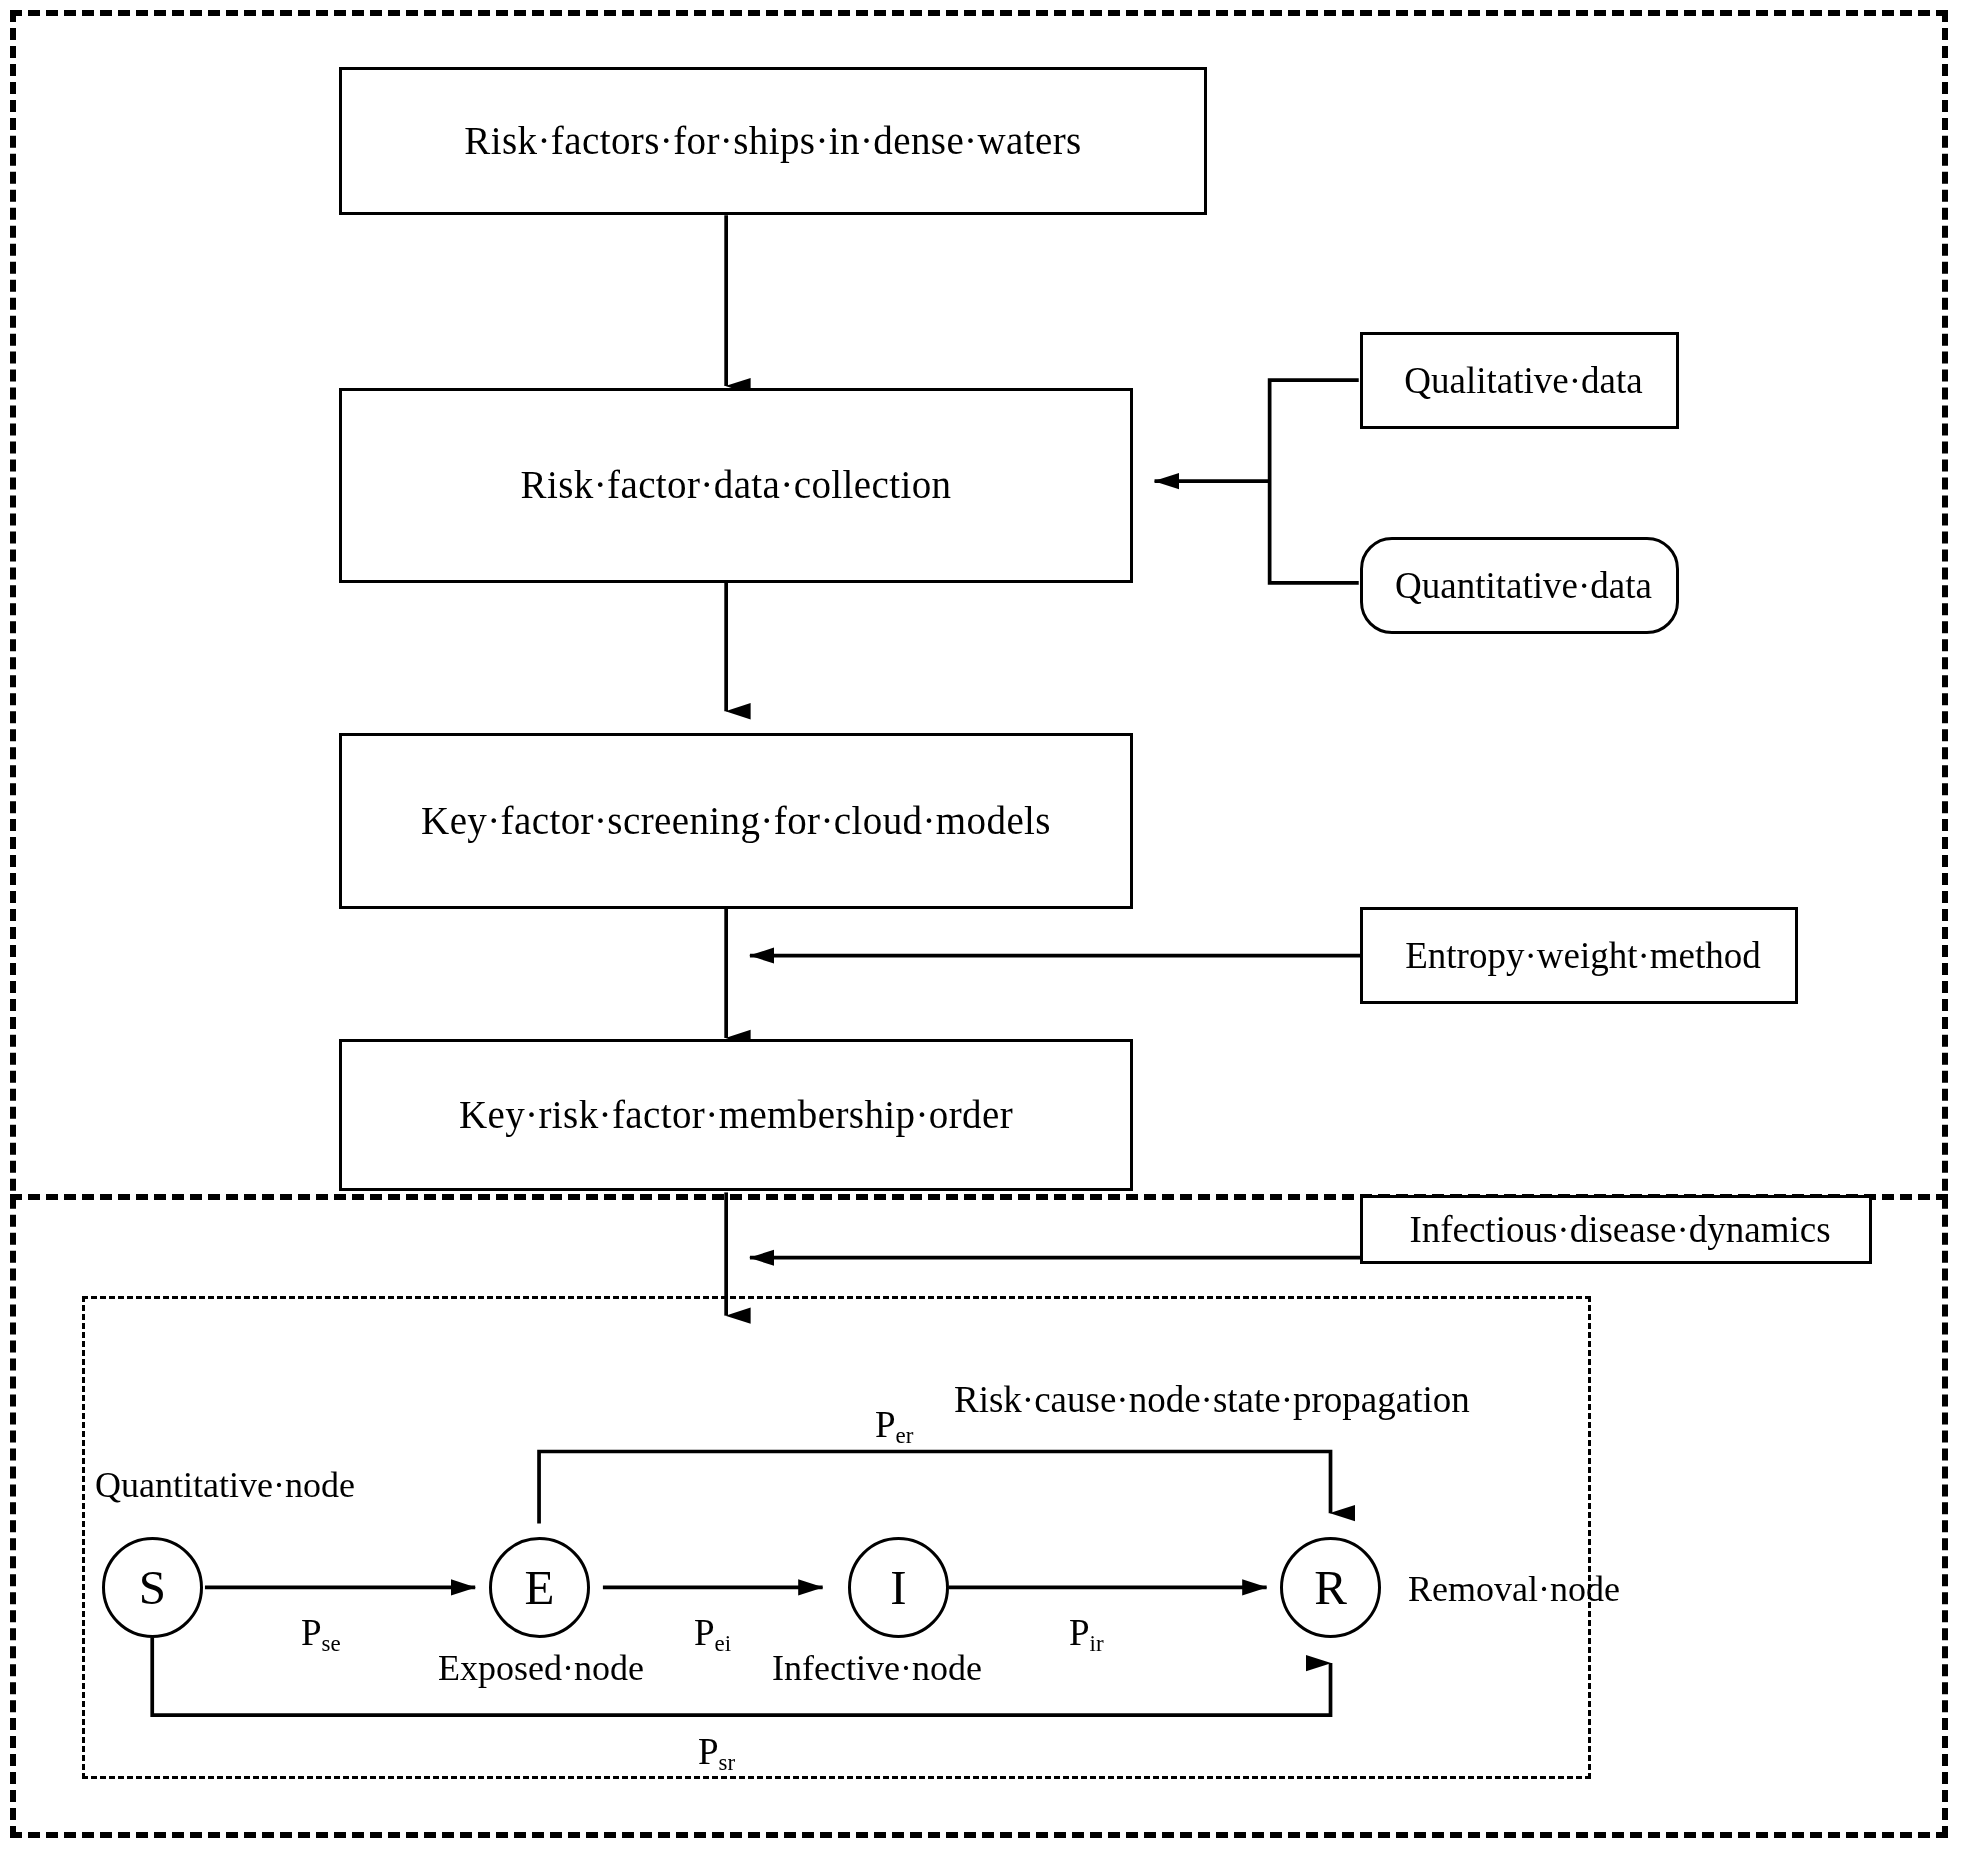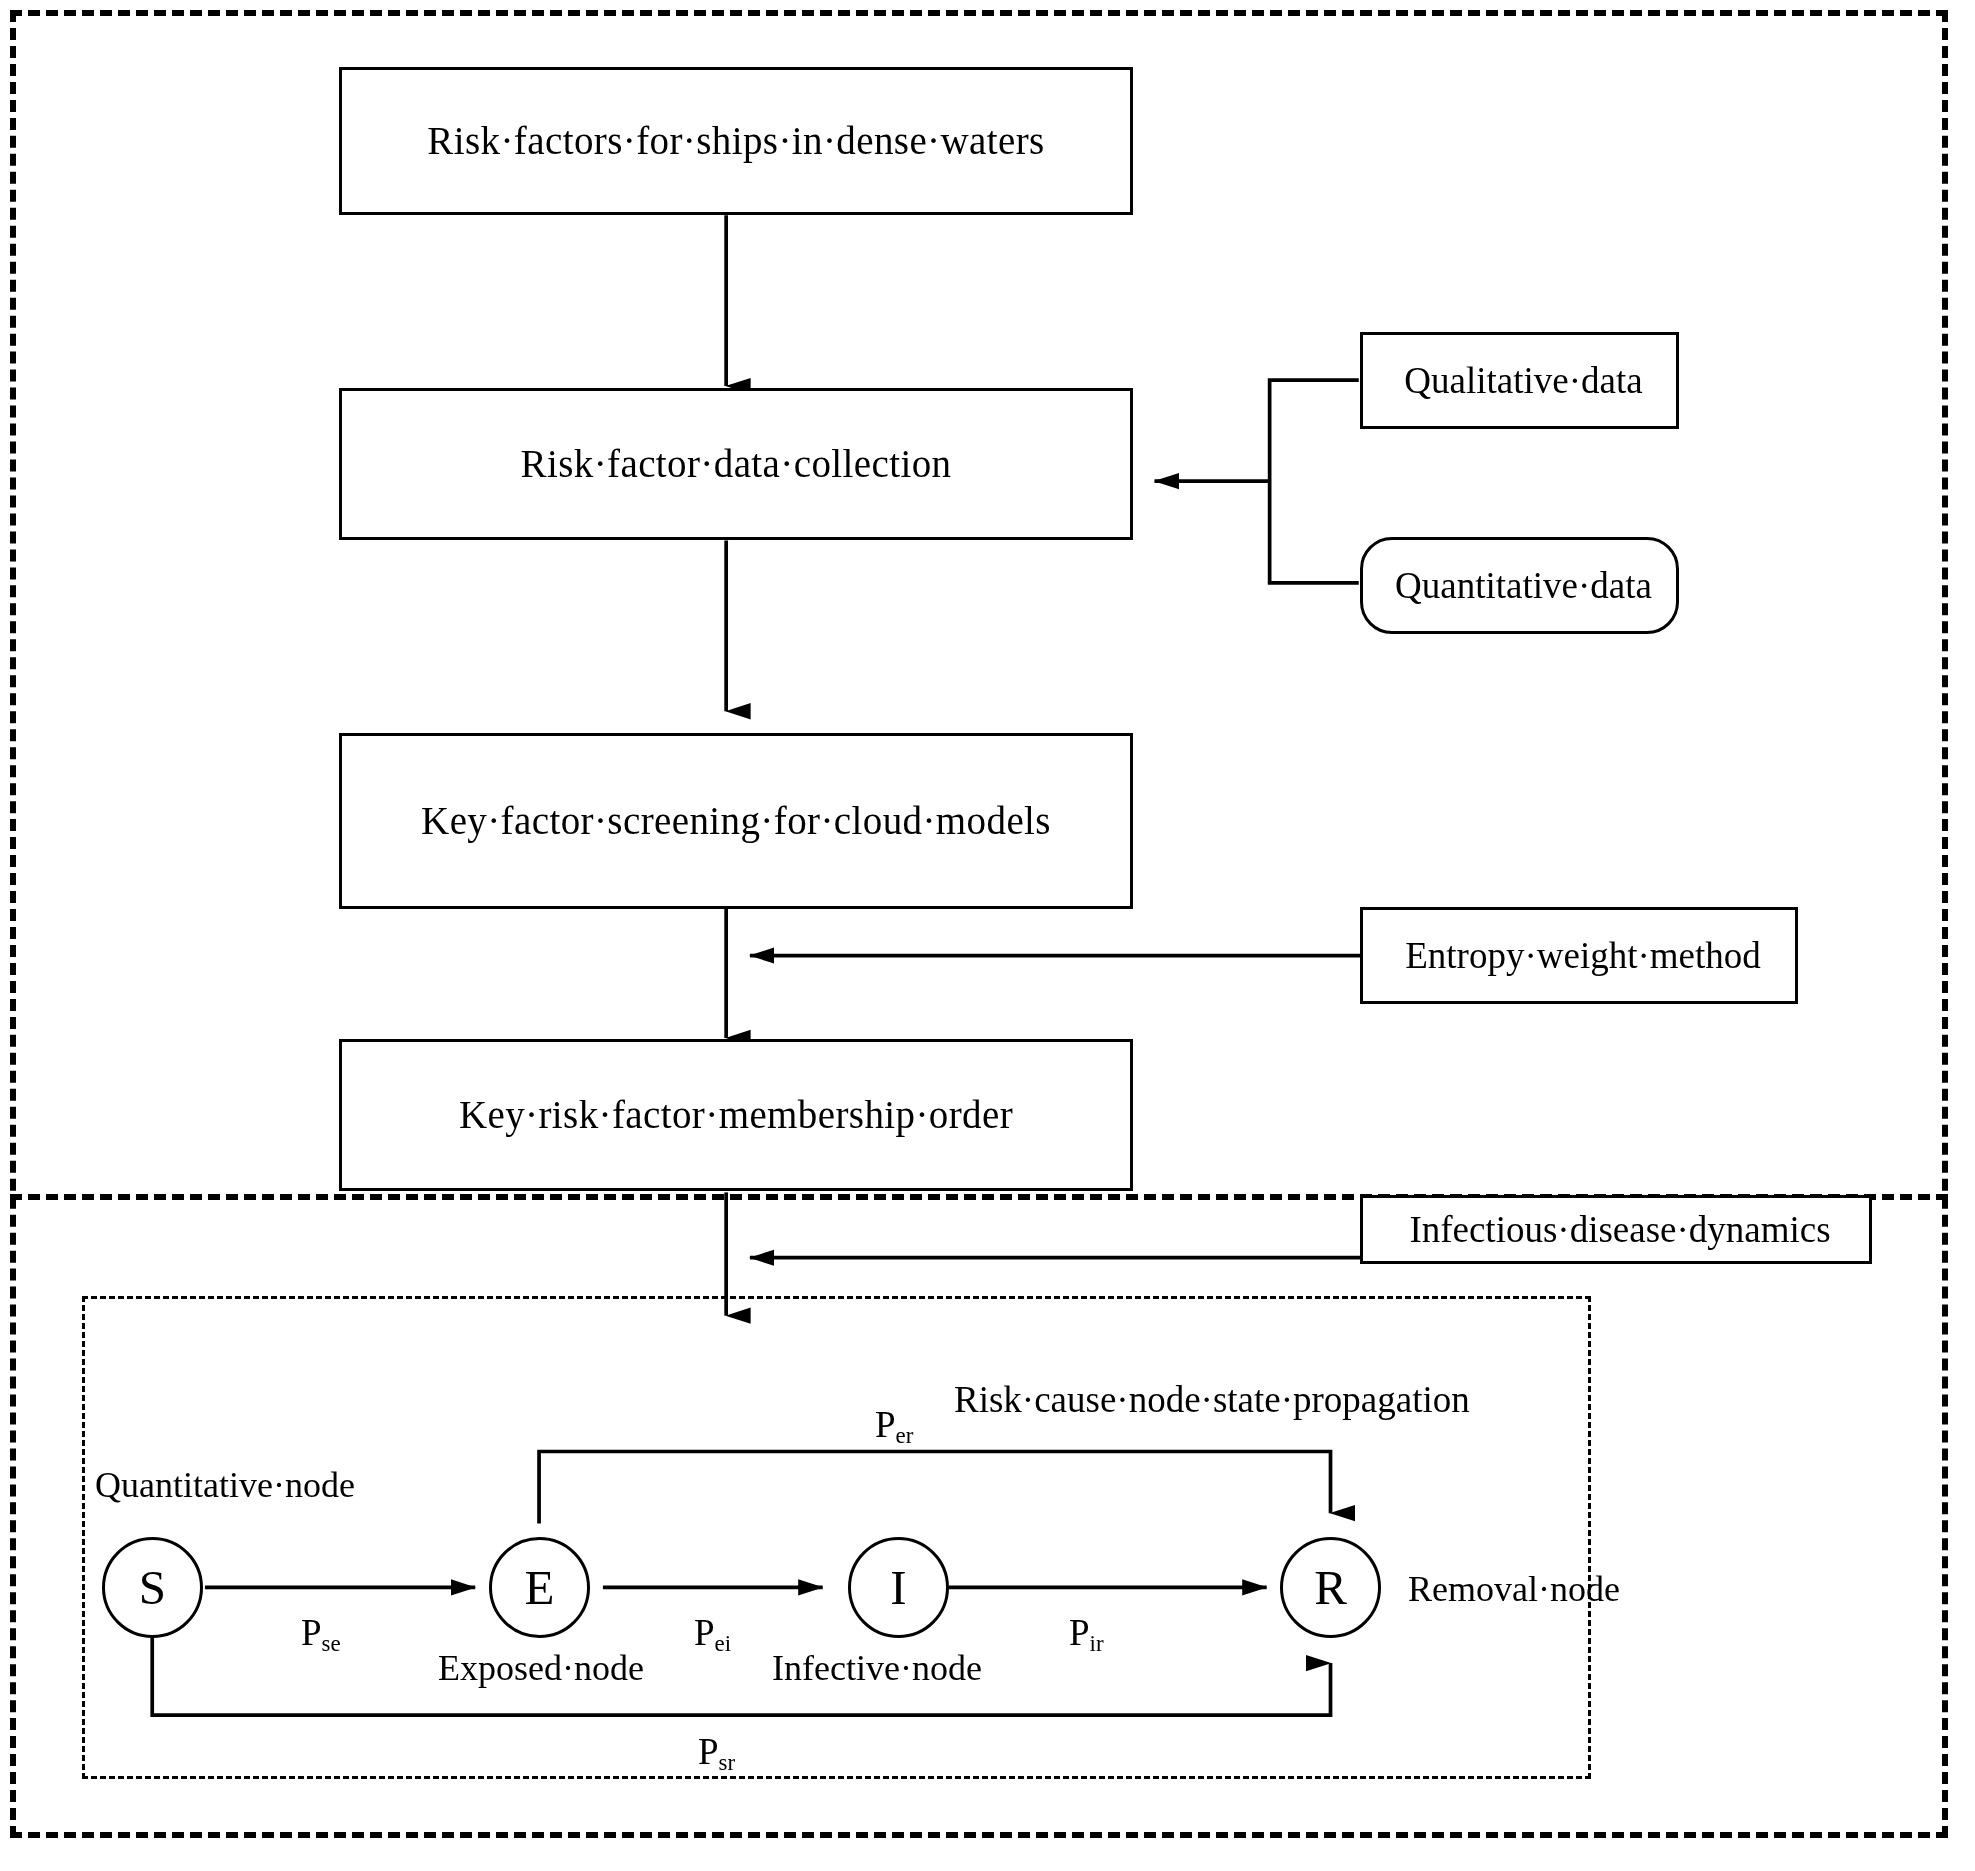--- a/index.html
+++ b/index.html
@@ -157,25 +157,25 @@
       <line x1="812" y1="2138" x2="1108" y2="2138" marker-end="url(#arrowRight)"></line>
 
       <line x1="1278" y1="2138" x2="1706" y2="2138" marker-end="url(#arrowRight)"></line>
 
       <path d="M 726 2052 L 726 1955 L 1792 1955 L 1792 2038" marker-end="url(#arrowDown)"></path>
 
       <path d="M 205 2206 L 205 2310 L 1792 2310 L 1792 2240" marker-end="url(#arrowUp)"></path>
     </g>
   </svg>
 
-  <div class="proc-box" style="left:339px; top:67px; width:794px; height:148px;">
+  <div class="proc-box" style="left:339px; top:67px; width:868px; height:148px;">
     <span class="txt">Risk·factors·for·ships·in·dense·waters</span>
   </div>
 
-  <div class="proc-box" style="left:339px; top:388px; width:794px; height:152px;">
+  <div class="proc-box" style="left:339px; top:388px; width:794px; height:195px;">
     <span class="txt">Risk·factor·data·collection</span>
   </div>
 
   <div class="proc-box" style="left:339px; top:713px; width:794px; height:176px;margin-top:20px;">
     <span class="txt">Key·factor·screening·for·cloud·models</span>
   </div>
 
   <div class="proc-box" style="left:339px; top:1039px; width:794px; height:152px;">
     <span class="txt">Key·risk·factor·membership·order</span>
   </div>

